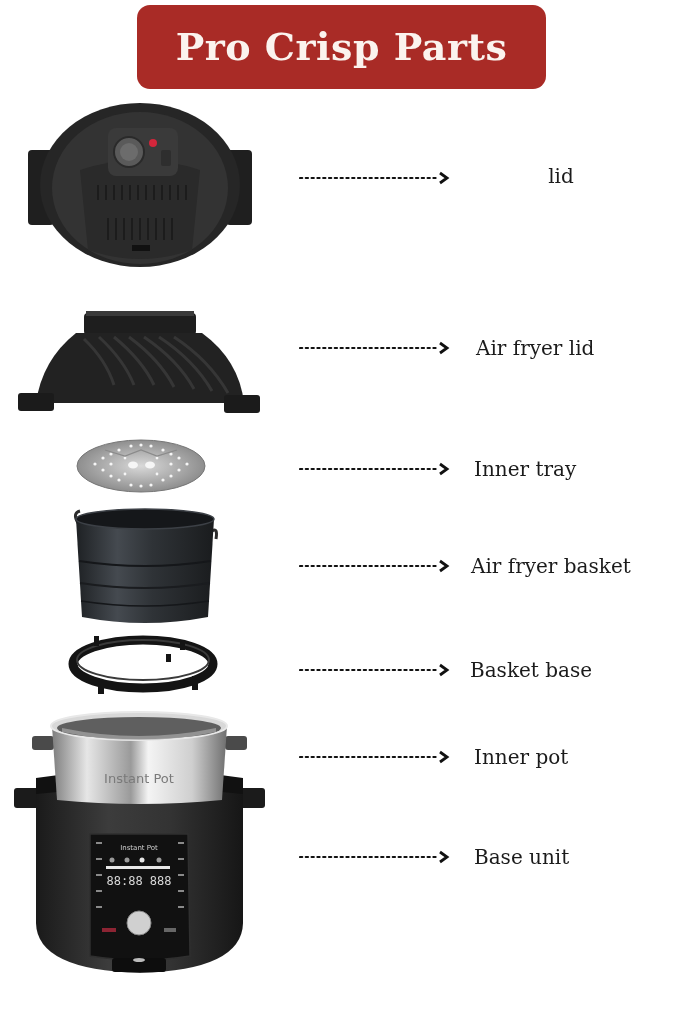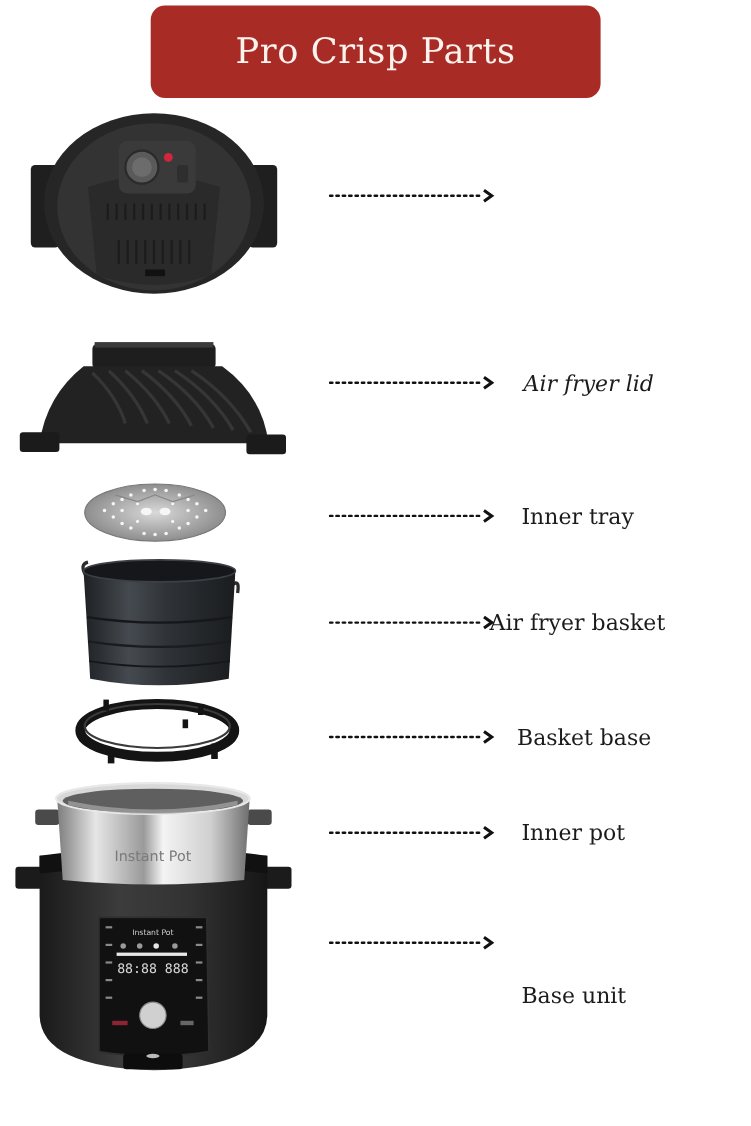--- a/index.html
+++ b/index.html
@@ -3,22 +3,22 @@
   <meta charset="utf-8">
   <style>
     html, body { margin: 0; padding: 0; background: #ffffff; }
     body { width: 683px; height: 1024px; position: relative; overflow: hidden; font-family: "DejaVu Serif", serif; }
     .banner {
       position: absolute; left: 137px; top: 5px; width: 409px; height: 84px;
       background: #a92b26; border-radius: 13px;
       display: flex; align-items: center; justify-content: center;
     }
     .banner-title {
-      color: #fbf3ee; font-family: "DejaVu Serif", serif; font-size: 32px; letter-spacing: 0.5px;
-      font-weight: normal; margin-top: -2px;
+      color: #fbf3ee; font-family: "DejaVu Serif", serif; font-size: 38px; letter-spacing: 0.5px;
+      font-weight: bold; margin-top: -2px;
     }
     .part-img { position: absolute; }
     .arrow { position: absolute; left: 299px; width: 152px; height: 14px; }
     .label {
       position: absolute; color: #1b1b1b; font-family: "DejaVu Serif", serif; font-size: 20px;
       line-height: 30px; white-space: nowrap;
     }
     .label.center { text-align: center; }
   </style>
 </head>
@@ -94,20 +94,21 @@
     <line x1="136" y1="118" x2="136" y2="140"></line>
       <line x1="144" y1="118" x2="144" y2="140"></line>
       <line x1="152" y1="118" x2="152" y2="140"></line>
   </g>
   <rect x="112" y="145" width="18" height="6" fill="#111"></rect>
 </svg>
 <svg class="arrow" style="top:171px;" viewBox="0 0 152 14">
     <use href="#dotArrow"></use>
   </svg>
 <div class="label center" style="left:472px; top:161px; width:178px;">
+  <div>lid</div>
 </div>
 
 <svg class="part-img" style="left:14px; top:305px;" width="250" height="115" viewBox="0 0 250 115">
   <rect x="70" y="8" width="112" height="22" rx="4" fill="#1e1e1e"></rect>
   <rect x="72" y="6" width="108" height="5" fill="#3a3a3a"></rect>
   <path d="M62 28 L188 28 Q225 55 230 98 L22 98 Q28 55 62 28 Z" fill="#222"></path>
   <g stroke="#3b3b3b" stroke-width="3" fill="none" opacity="0.8">
     <path d="M85 32 Q110 55 120 80"></path>
       <path d="M100 32 Q128 55 140 80"></path>
       <path d="M115 32 Q146 55 160 82"></path>
@@ -115,21 +116,21 @@
       <path d="M145 32 Q180 55 198 86"></path>
       <path d="M160 32 Q195 55 214 88"></path>
     <path d="M70 34 Q92 55 100 80"></path>
   </g>
   <rect x="4" y="88" width="36" height="18" rx="3" fill="#1b1b1b"></rect>
   <rect x="210" y="90" width="36" height="18" rx="3" fill="#1b1b1b"></rect>
 </svg>
 <svg class="arrow" style="top:341px;" viewBox="0 0 152 14">
     <use href="#dotArrow"></use>
   </svg>
-<div class="label" style="left:476px; top:333px;font-style:italic;">Air fryer lid</div>
+<div class="label" style="left:476px; top:333px;">Air fryer lid</div>
 
 <svg class="part-img" style="left:75px; top:438px;" width="132" height="56" viewBox="0 0 132 56">
   <ellipse cx="66" cy="28" rx="64" ry="26" fill="url(#trayGrad)" stroke="#777" stroke-width="1"></ellipse>
   <g fill="#f6f6f6">
     <circle cx="20" cy="26" r="1.6"></circle>
       <circle cx="28" cy="20" r="1.6"></circle>
       <circle cx="28" cy="32" r="1.6"></circle>
       <circle cx="36" cy="16" r="1.6"></circle>
     <circle cx="36" cy="26" r="1.6"></circle>
       <circle cx="36" cy="38" r="1.6"></circle>
@@ -168,21 +169,21 @@
   <path d="M142 26 Q148 22 146 34" fill="none" stroke="#2c2c2c" stroke-width="3"></path>
   <path d="M6 14 L144 14 L138 112 Q75 124 12 112 Z" fill="url(#basketGrad)"></path>
   <ellipse cx="75" cy="14" rx="69" ry="10" fill="#15171a" stroke="#3c4046" stroke-width="1.5"></ellipse>
   <path d="M9 56 Q75 66 141 56" fill="none" stroke="#15171a" stroke-width="2"></path>
   <path d="M10 78 Q75 88 140 78" fill="none" stroke="#1a1c1f" stroke-width="2"></path>
   <path d="M11 96 Q75 106 139 96" fill="none" stroke="#15171a" stroke-width="1.5"></path>
 </svg>
 <svg class="arrow" style="top:559px;" viewBox="0 0 152 14">
     <use href="#dotArrow"></use>
   </svg>
-<div class="label" style="left:445px; top:551px;">Air fryer basket</div>
+<div class="label" style="left:471px; top:551px;">Air fryer basket</div>
 
 <svg class="part-img" style="left:68px; top:632px;" width="150" height="64" viewBox="0 0 150 64">
   <ellipse cx="75" cy="32" rx="70" ry="24" fill="none" stroke="#141414" stroke-width="9"></ellipse>
   <ellipse cx="75" cy="28" rx="66" ry="20" fill="none" stroke="#3a3a3a" stroke-width="2"></ellipse>
   <rect x="26" y="4" width="5" height="10" fill="#141414"></rect>
   <rect x="112" y="8" width="5" height="10" fill="#141414"></rect>
   <rect x="30" y="48" width="6" height="14" fill="#141414"></rect>
   <rect x="124" y="44" width="6" height="14" fill="#141414"></rect>
   <rect x="98" y="22" width="5" height="8" fill="#141414"></rect>
 </svg>
@@ -235,13 +236,13 @@
   <text x="127" y="75" fill="#7a7a7a" font-family="DejaVu Sans, sans-serif" font-size="13" text-anchor="middle">Instant Pot</text>
 </svg>
 <svg class="arrow" style="top:750px;" viewBox="0 0 152 14">
     <use href="#dotArrow"></use>
   </svg>
 <div class="label" style="left:474px; top:742px;text-align:right;">Inner pot</div>
 
 <svg class="arrow" style="top:850px;" viewBox="0 0 152 14">
     <use href="#dotArrow"></use>
   </svg>
-<div class="label" style="left:474px; top:890px;">Base unit</div>
+<div class="label" style="left:474px; top:842px;">Base unit</div>
 
 </body></html>

